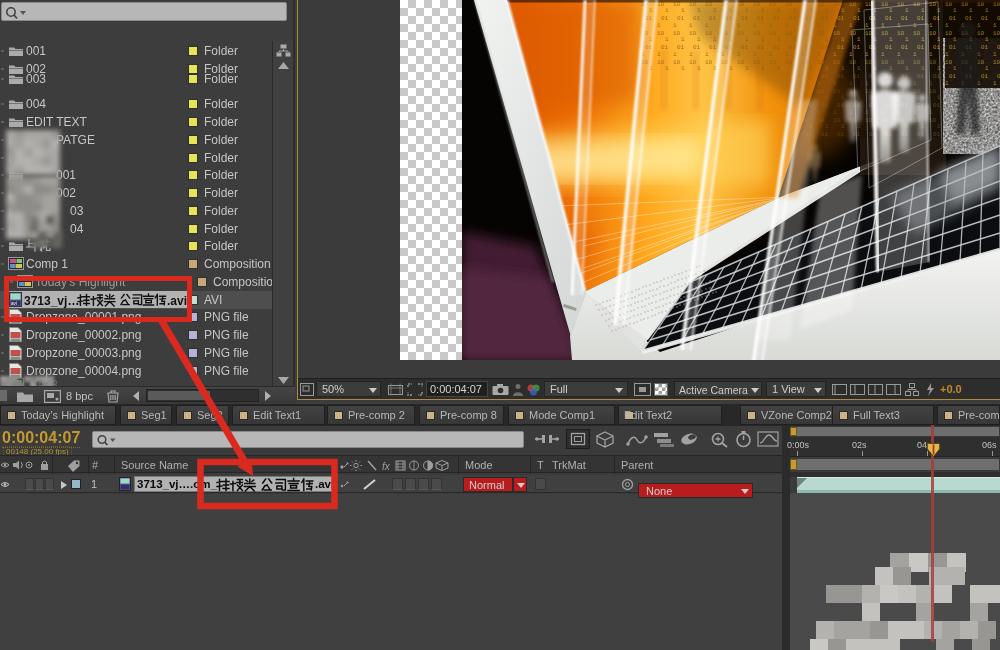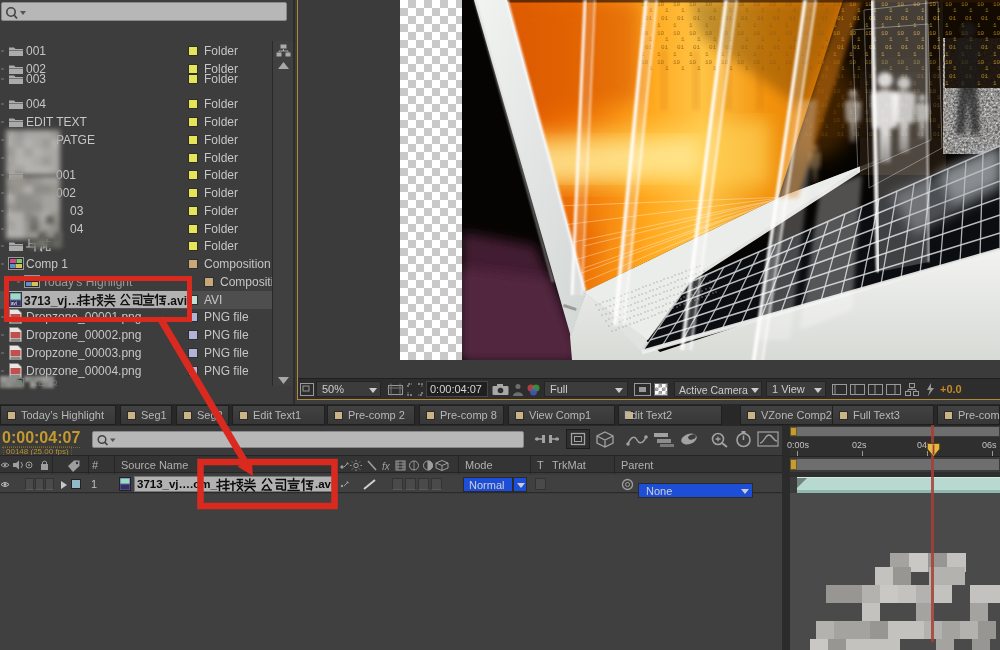--- a/index.html
+++ b/index.html
@@ -3,21 +3,21 @@
 *{margin:0;padding:0;box-sizing:border-box}
 body{width:1000px;height:650px;position:relative;overflow:hidden;
   font-family:"Liberation Sans",sans-serif;background:#3c3c3c;}
 .abs{position:absolute}
 .checker{background-color:#fff;background-image:
  linear-gradient(45deg,#c9c9c9 25%,transparent 25%,transparent 75%,#c9c9c9 75%),
  linear-gradient(45deg,#c9c9c9 25%,transparent 25%,transparent 75%,#c9c9c9 75%);
  background-position:0 0,8px 8px;background-size:16px 16px;}
 .tri-d{width:0;height:0;border-left:4px solid transparent;border-right:4px solid transparent;border-top:5px solid #ccc}
 .row-txt{font-size:12px;color:#c6c6c6;}
-.drop{background:#1d4ed8;border:1px solid #2a2a2a;color:#cfcfcf;font-size:11px;}
+.drop{background:#b91c1c;border:1px solid #2a2a2a;color:#cfcfcf;font-size:11px;}
 </style></head><body>
 <div class="abs" style="left:0;top:0;width:295px;height:404px;background:#3d3d3d">
 <div class="abs" style="left:1px;top:2px;width:286px;height:19px;background:#b7b7b7;border:1px solid #8a8a8a;border-radius:2px">
       <svg class="abs" style="left:2px;top:2px" width="22" height="15">
         <circle cx="7" cy="7" r="4.2" fill="none" stroke="#444" stroke-width="1.6"></circle>
         <line x1="10" y1="10" x2="13" y2="13.5" stroke="#444" stroke-width="1.8"></line>
         <path d="M16,6 l6,0 -3,4 z" fill="#555"></path>
       </svg>
     </div>
 <div class="abs" style="left:0;top:42.0px;width:272px;height:17.8px">
@@ -148,21 +148,21 @@
         <rect x="0.5" y="0.5" width="15" height="12" fill="#2a2a2a" stroke="#9a9a9a"></rect>
         <rect x="2" y="2" width="6" height="4" fill="#c94f8a"></rect>
         <rect x="8.5" y="2" width="5.5" height="4" fill="#7ec46a"></rect>
         <rect x="2" y="7" width="5" height="4" fill="#5a8fd4"></rect>
         <rect x="7.5" y="7" width="6.5" height="4" fill="#d4c25a"></rect>
       </svg>
 <div class="abs row-txt" style="left:26px;top:2px;color:#c6c6c6">Comp 1</div>
 <div class="abs" style="left:188px;top:4px;width:10px;height:10px;background:#c9a877;border:1px solid #2e2e2e"></div>
 <div class="abs row-txt" style="left:204px;top:2px">Composition</div>
 </div>
-<div class="abs" style="left:16px;top:272.8px;width:272px;height:17.8px">
+<div class="abs" style="left:9px;top:272.8px;width:272px;height:17.8px">
 <div class="abs" style="left:1px;top:8px;width:3px;height:2px;background:#5e5e5e"></div>
 <svg class="abs" style="left:8px;top:2px" width="16" height="13">
         <rect x="0.5" y="0.5" width="15" height="12" fill="#2a2a2a" stroke="#9a9a9a"></rect>
         <rect x="2" y="2" width="6" height="4" fill="#c94f8a"></rect>
         <rect x="8.5" y="2" width="5.5" height="4" fill="#7ec46a"></rect>
         <rect x="2" y="7" width="5" height="4" fill="#5a8fd4"></rect>
         <rect x="7.5" y="7" width="6.5" height="4" fill="#d4c25a"></rect>
       </svg>
 <div class="abs row-txt" style="left:26px;top:2px;color:#9a9a9a">Today's Highlight</div>
 <div class="abs" style="left:188px;top:4px;width:10px;height:10px;background:#c9a877;border:1px solid #2e2e2e"></div>
@@ -358,20 +358,44 @@
       <rect x="9.5" y="8.5" width="5" height="4" fill="#aaa"></rect>
       <path d="M7.5,5 L7.5,7 M3,8 L3,7 L12,7 L12,8" stroke="#aaa" fill="none"></path>
     </svg>
 <svg class="abs" style="left:277px;top:60px" width="13" height="12">
       <path d="M6.5,2 L12,9 L1,9 Z" fill="#a8a8a8"></path>
     </svg>
 <svg class="abs" style="left:277px;top:374px" width="13" height="12">
       <path d="M6.5,10 L12,3 L1,3 Z" fill="#a8a8a8"></path>
     </svg>
 <div class="abs" style="left:293px;top:0;width:2px;height:404px;background:#2e2e2e"></div>
+<div class="abs" style="left:0;top:386px;width:295px;height:18px;background:linear-gradient(#454545,#383838);border-top:1px solid #2a2a2a">
+<div class="abs" style="left:0;top:3px;width:7px;height:11px;background:#6a6a6a"></div>
+<svg class="abs" style="left:17px;top:3px" width="17" height="13">
+        <path d="M0,2.5 L6,2.5 L7.5,4.5 L16,4.5 L16,12 L0,12 Z" fill="#a8a8a8"></path>
+      </svg>
+<svg class="abs" style="left:44px;top:3px" width="17" height="13">
+        <rect x="0.5" y="0.5" width="16" height="12" fill="none" stroke="#a8a8a8" stroke-width="1.4"></rect>
+        <rect x="3" y="3" width="7" height="5" fill="#a8a8a8"></rect>
+        <circle cx="13" cy="9" r="1.5" fill="#a8a8a8"></circle>
+      </svg>
+<div class="abs" style="left:66px;top:3px;font-size:11px;color:#c2c2c2">8 bpc</div>
+<svg class="abs" style="left:106px;top:2px" width="14" height="14">
+        <path d="M2,4 L12,4 L11,13 L3,13 Z M5,4 L5,2 L9,2 L9,4 M4.8,6 L4.8,11 M7,6 L7,11 M9.2,6 L9.2,11" stroke="#a8a8a8" stroke-width="1.2" fill="none"></path>
+      </svg>
+<svg class="abs" style="left:130px;top:3px" width="12" height="12">
+        <path d="M9,1 L3,6 L9,11 Z" fill="#b0b0b0"></path>
+      </svg>
+<div class="abs" style="left:146px;top:2px;width:113px;height:13px;background:#2f2f2f;border:1px solid #222">
+        <div class="abs" style="left:1px;top:1px;width:62px;height:9px;background:#5a5a5a"></div>
+      </div>
+<svg class="abs" style="left:262px;top:3px" width="12" height="12">
+        <path d="M3,1 L9,6 L3,11 Z" fill="#b0b0b0"></path>
+      </svg>
+</div>
 </div>
 <div class="abs" style="left:297px;top:0;width:703px;height:400px;background:#3b3b3b">
 <div class="abs checker" style="left:103px;top:0;width:62px;height:360px"></div>
 <svg class="abs" style="left:165px;top:0" width="538" height="360" viewBox="462 0 538 360">
       <defs>
 <linearGradient id="scr" x1="0" y1="0" x2="1" y2="0">
  <stop offset="0" stop-color="#e45c03"></stop>
           <stop offset="0.2" stop-color="#ef7205"></stop>
  <stop offset="0.42" stop-color="#ffa81e"></stop>
           <stop offset="0.58" stop-color="#ffc445"></stop>
@@ -835,21 +859,21 @@
 <div class="abs" style="left:327px;top:1px;width:88px;height:20px;background:linear-gradient(#424242,#373737);border:1px solid #1f1f1f">
       <div class="abs" style="left:6px;top:5px;width:9px;height:9px;background:#cbb386;border:1px solid #2a2a2a"></div>
       <div class="abs" style="left:20px;top:3px;font-size:11px;color:#b8b8b8;white-space:nowrap">Pre-comp 2</div>
     </div>
 <div class="abs" style="left:419px;top:1px;width:85px;height:20px;background:linear-gradient(#424242,#373737);border:1px solid #1f1f1f">
       <div class="abs" style="left:6px;top:5px;width:9px;height:9px;background:#cbb386;border:1px solid #2a2a2a"></div>
       <div class="abs" style="left:20px;top:3px;font-size:11px;color:#b8b8b8;white-space:nowrap">Pre-comp 8</div>
     </div>
 <div class="abs" style="left:508px;top:1px;width:107px;height:20px;background:linear-gradient(#424242,#373737);border:1px solid #1f1f1f">
       <div class="abs" style="left:6px;top:5px;width:9px;height:9px;background:#cbb386;border:1px solid #2a2a2a"></div>
-      <div class="abs" style="left:20px;top:3px;font-size:11px;color:#b8b8b8;white-space:nowrap">View Comp1</div>
+      <div class="abs" style="left:20px;top:3px;font-size:11px;color:#b8b8b8;white-space:nowrap">Mode Comp1</div>
     </div>
 <div class="abs" style="left:618px;top:1px;width:104px;height:20px;background:linear-gradient(#424242,#373737);border:1px solid #1f1f1f">
       <div class="abs" style="left:6px;top:5px;width:9px;height:9px;background:#cbb386;border:1px solid #2a2a2a"></div>
       <div class="abs" style="left:5px;top:3px;font-size:11px;color:#b8b8b8;white-space:nowrap">Edit Text2</div>
     </div>
 <div class="abs" style="left:740px;top:1px;width:104px;height:20px;background:linear-gradient(#424242,#373737);border:1px solid #1f1f1f">
       <div class="abs" style="left:6px;top:5px;width:9px;height:9px;background:#cbb386;border:1px solid #2a2a2a"></div>
       <div class="abs" style="left:20px;top:3px;font-size:11px;color:#b8b8b8;white-space:nowrap">VZone Comp2</div>
     </div>
 <div class="abs" style="left:832px;top:1px;width:102px;height:20px;background:linear-gradient(#424242,#373737);border:1px solid #1f1f1f">

